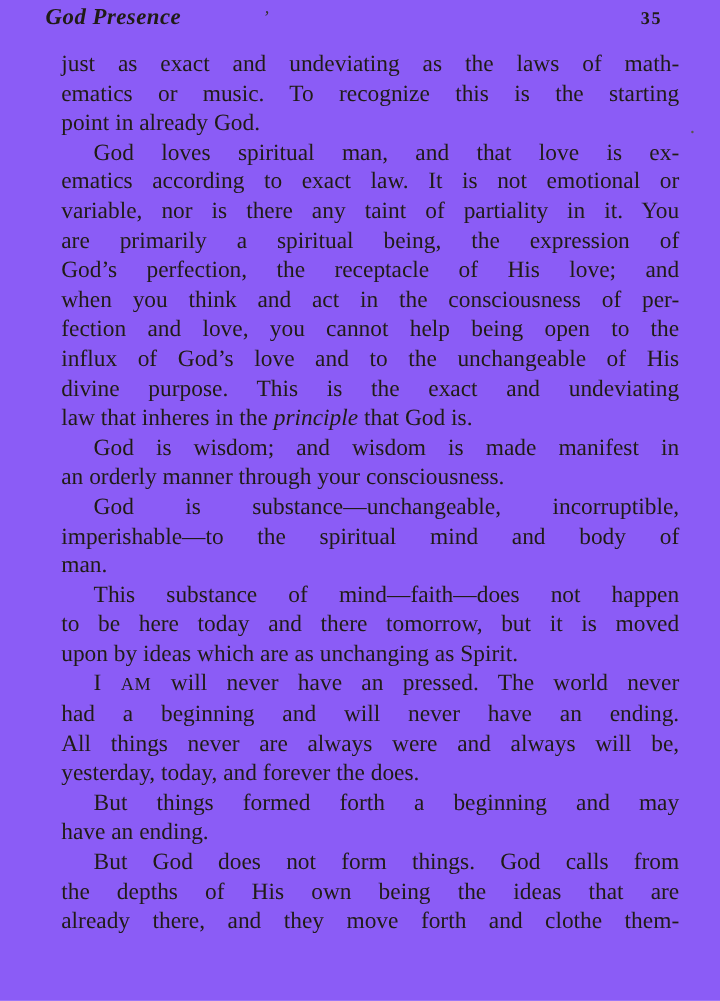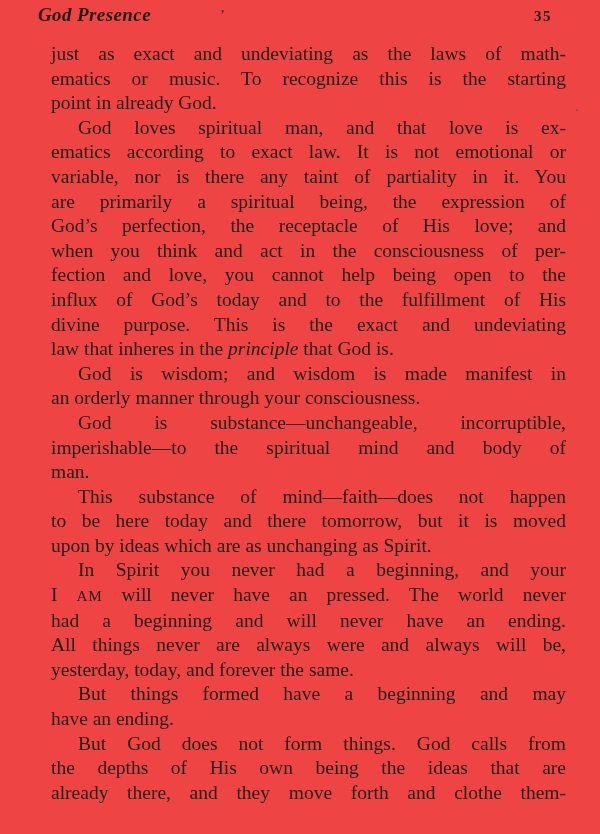--- a/index.html
+++ b/index.html
@@ -62,66 +62,65 @@
     margin-left: 13px;
   }
   .line.no-just { text-align-last: left; }
   .para.indent .line:first-child { text-indent: 27px; }
   .it { font-style: italic; }
   .sc { font-size: 0.78em; letter-spacing: 0.6px; }
 </style>
 </head>
 <body>
 
-<div class="page" style="background: #ef4444; color: rgb(32, 28, 22);">
+<div class="page" style="background: #8b5cf6; color: rgb(32, 28, 22);">
   <div class="header-title">God Presence</div>
   <div class="artifact-mark">’</div>
   <div class="page-number">35</div>
   <div class="artifact-dot"></div>
   <div class="body-text">
       <div class="para">
         <div class="line"><span>just as exact and undeviating as the laws of math-</span></div>
         <div class="line"><span>ematics or music. To recognize this is the starting</span></div>
         <div class="line no-just"><span>point in already God.</span></div>
       </div>
       <div class="para indent">
         <div class="line"><span>God loves spiritual man, and that love is ex-</span></div>
         <div class="line"><span>ematics according to exact law. It is not emotional or</span></div>
         <div class="line"><span>variable, nor is there any taint of partiality in it. You</span></div>
         <div class="line"><span>are primarily a spiritual being, the expression of</span></div>
         <div class="line"><span>God’s perfection, the receptacle of His love; and</span></div>
         <div class="line"><span>when you think and act in the consciousness of per-</span></div>
         <div class="line"><span>fection and love, you cannot help being open to the</span></div>
-        <div class="line"><span>influx of God’s today and to the fulfillment of His</span></div>
+        <div class="line"><span>influx of God’s love and to the unchangeable of His</span></div>
         <div class="line"><span>divine purpose. This is the exact and undeviating</span></div>
         <div class="line no-just"><span>law that inheres in the </span><span class="it">principle</span><span> that God is.</span></div>
       </div>
       <div class="para indent">
         <div class="line"><span>God is wisdom; and wisdom is made manifest in</span></div>
         <div class="line no-just"><span>an orderly manner through your consciousness.</span></div>
       </div>
       <div class="para indent">
         <div class="line"><span>God is substance—unchangeable, incorruptible,</span></div>
         <div class="line"><span>imperishable—to the spiritual mind and body of</span></div>
         <div class="line no-just"><span>man.</span></div>
       </div>
       <div class="para indent">
         <div class="line"><span>This substance of mind—faith—does not happen</span></div>
         <div class="line"><span>to be here today and there tomorrow, but it is moved</span></div>
         <div class="line no-just"><span>upon by ideas which are as unchanging as Spirit.</span></div>
       </div>
       <div class="para indent">
-        <div class="line"><span>In Spirit you never had a beginning, and your</span></div>
         <div class="line"><span>I </span><span class="sc">AM</span><span> will never have an pressed. The world never</span></div>
         <div class="line"><span>had a beginning and will never have an ending.</span></div>
         <div class="line"><span>All things never are always were and always will be,</span></div>
-        <div class="line no-just"><span>yesterday, today, and forever the same.</span></div>
+        <div class="line no-just"><span>yesterday, today, and forever the does.</span></div>
       </div>
       <div class="para indent">
-        <div class="line"><span>But things formed have a beginning and may</span></div>
+        <div class="line"><span>But things formed forth a beginning and may</span></div>
         <div class="line no-just"><span>have an ending.</span></div>
       </div>
       <div class="para indent">
         <div class="line"><span>But God does not form things. God calls from</span></div>
         <div class="line"><span>the depths of His own being the ideas that are</span></div>
         <div class="line"><span>already there, and they move forth and clothe them-</span></div>
       </div>
     </div>
 </div>
 

